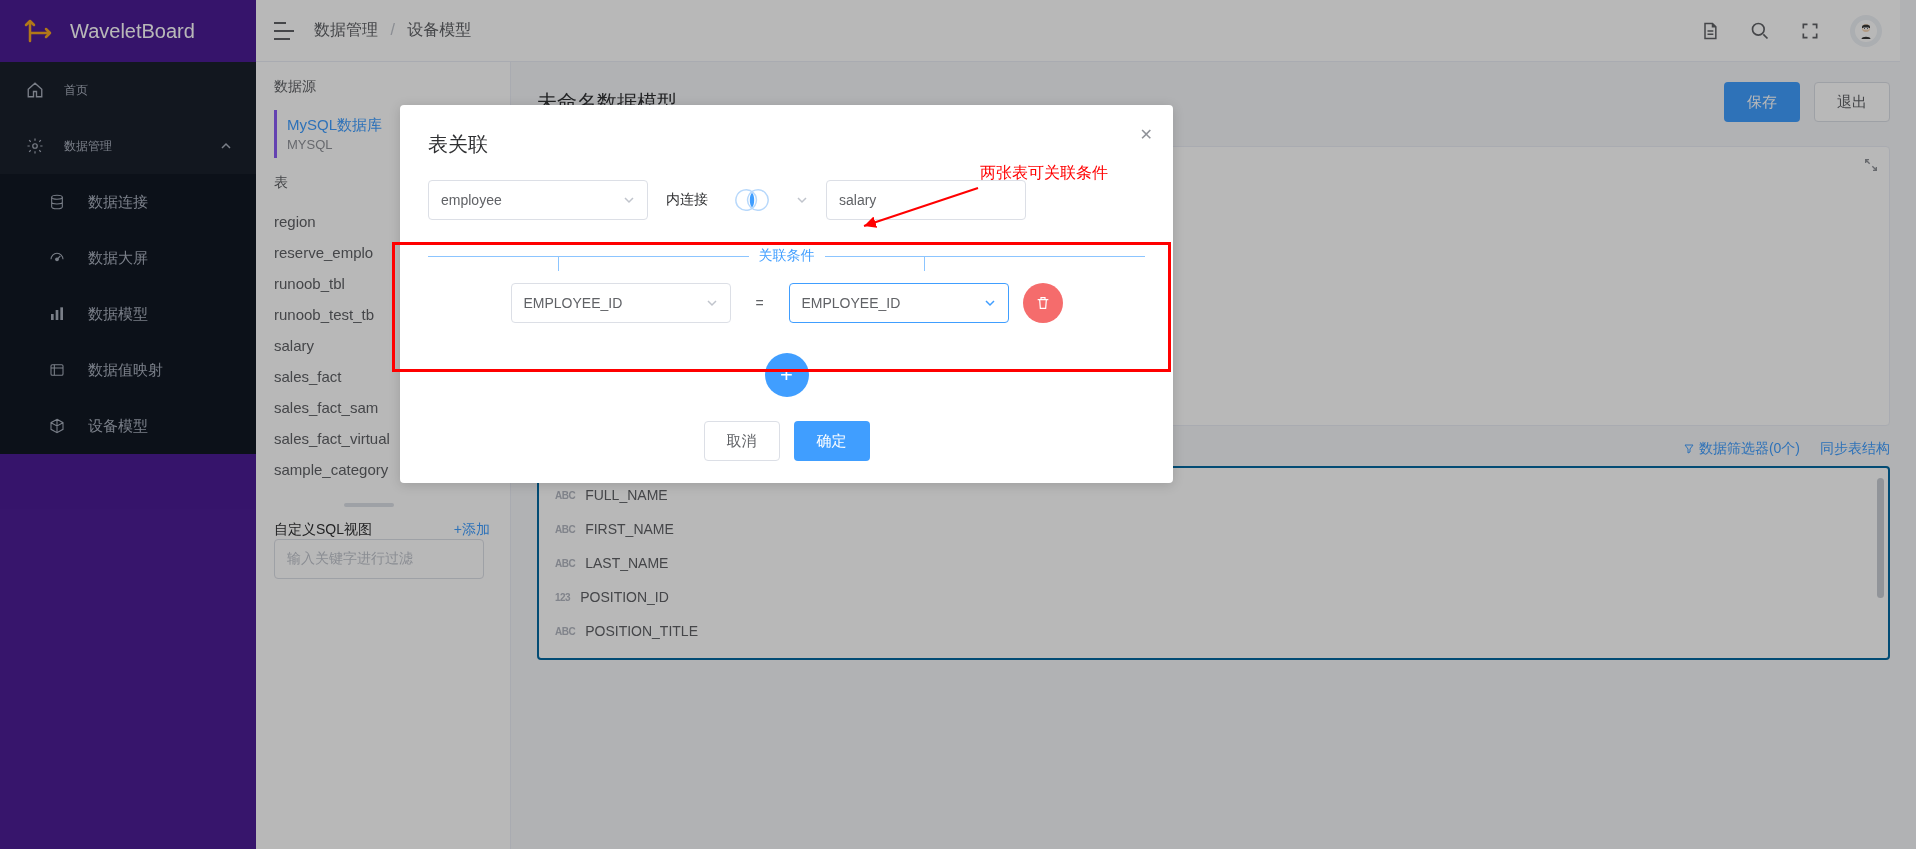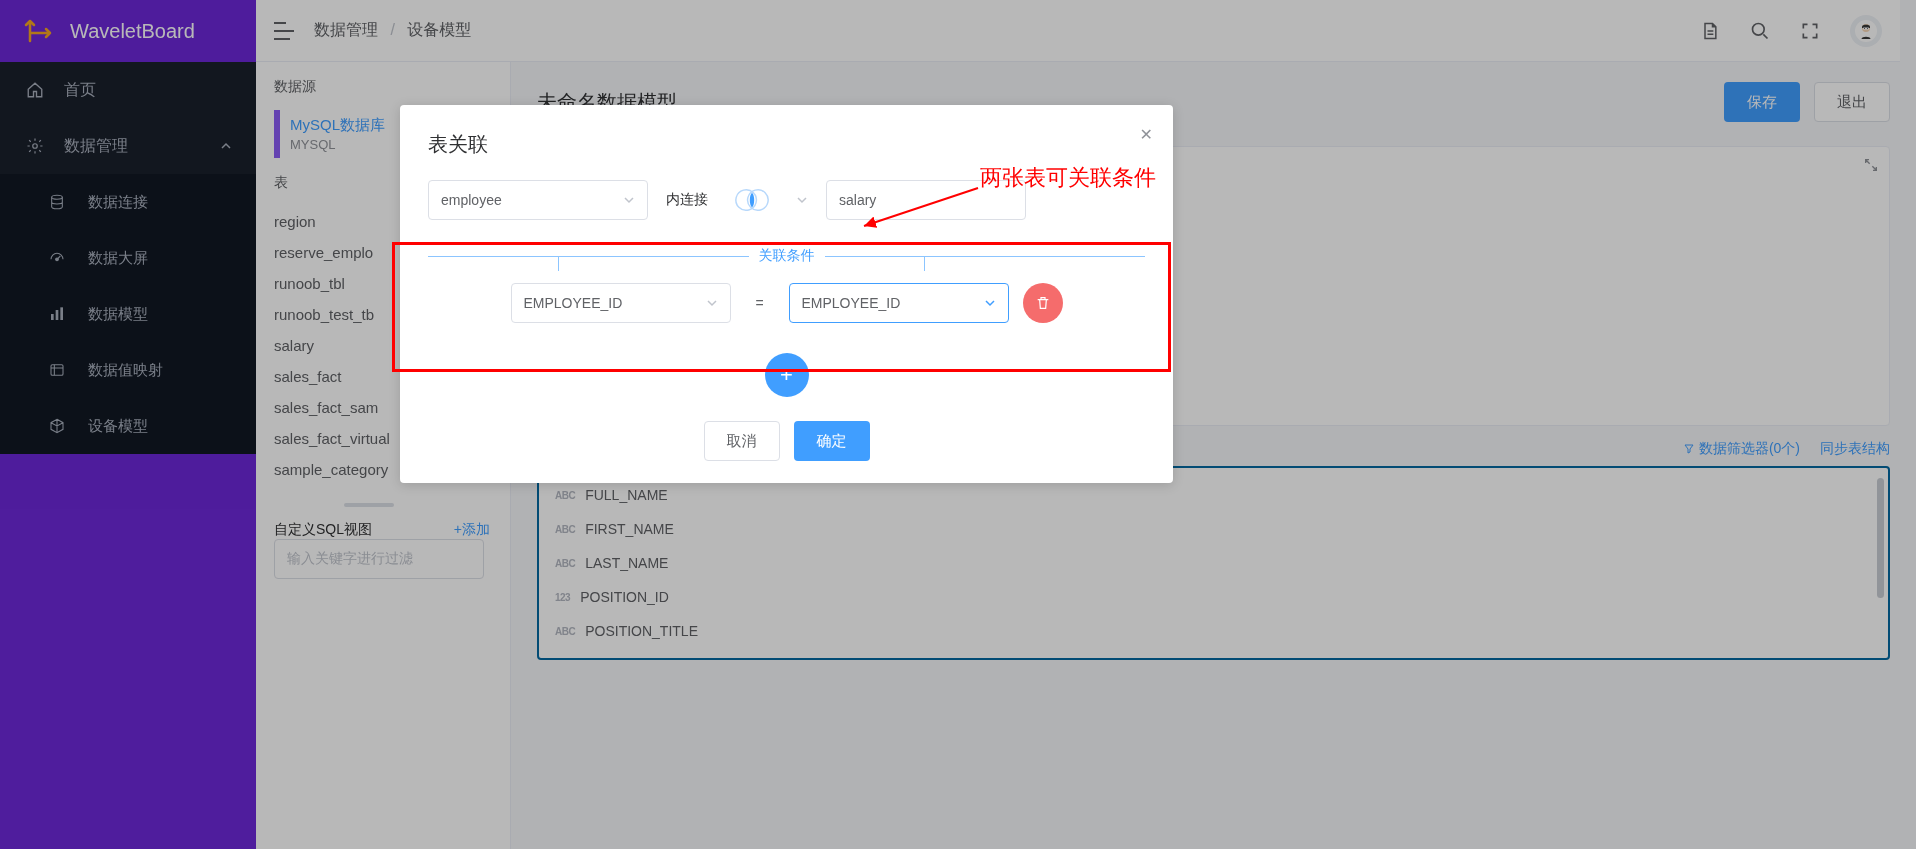--- a/index.html
+++ b/index.html
@@ -1,39 +1,39 @@
 <!DOCTYPE html>
 <html><head>
 <meta charset="utf-8">
 <style>
 * { box-sizing: border-box; margin: 0; padding: 0; }
 body { font-family: "Helvetica Neue", Arial, "PingFang SC", "Microsoft YaHei", sans-serif; font-size: 14px; color: #303133; overflow: hidden; width: 1916px; height: 849px; background: #f5f7fa; position: relative; }
 
 
-.sidebar { position: absolute; left: 0; top: 0; width: 256px; height: 849px; background: #6d28d9; color: #a9b0bd; }
+.sidebar { position: absolute; left: 0; top: 0; width: 256px; height: 849px; background: #4c1d95; color: #a9b0bd; }
 .brand { height: 62px; display: flex; align-items: center; gap: 14px; padding-left: 24px; color: #fff; font-size: 20px; font-weight: 500; }
 .brand svg { width: 32px; height: 32px; }
-.menu-item { display: flex; align-items: center; height: 56px; padding-left: 26px; gap: 20px; font-size: 16px; cursor: pointer; background: #252d3d; }
+.menu-item { display: flex; align-items: center; height: 56px; padding-left: 26px; gap: 20px; font-size: 12px; cursor: pointer; background: #252d3d; }
 .menu-item.top { background: #1a202c; }
 .menu-item .chev { margin-left: auto; margin-right: 24px; }
 .submenu-item { display: flex; align-items: center; height: 56px; padding-left: 48px; gap: 22px; font-size: 15px; cursor: pointer; background: #111823; color: #a9b0bd; }
 .icon16 { width: 18px; height: 18px; display: inline-flex; align-items: center; justify-content: center; color: #a9b0bd; }
 
 
 .topbar { position: absolute; left: 256px; top: 0; right: 16px; height: 62px; background: #fff; display: flex; align-items: center; padding: 0 18px; border-bottom: 1px solid #ebeef5; }
 .topbar .crumbs { margin-left: 20px; color: #606266; font-size: 16px; }
 .topbar .crumbs .sep { margin: 0 8px; color: #c0c4cc; }
 .topbar .right { margin-left: auto; display: flex; align-items: center; gap: 30px; }
 .avatar-wrap { width: 32px; height: 32px; border-radius: 50%; background: #eef1f6; display: flex; align-items: center; justify-content: center; }
 .avatar-wrap svg { width: 24px; height: 24px; }
 
 
 .panel { position: absolute; left: 256px; top: 62px; width: 255px; bottom: 0; background: #fff; border-right: 1px solid #ebeef5; padding: 16px 0 16px 18px; }
 .panel h4 { font-weight: normal; color: #606266; margin-bottom: 14px; }
-.ds-block { border-left: 6px solid #8b5cf6; padding: 6px 0 6px 10px; margin-bottom: 16px; }
+.ds-block { border-left: 3px solid #8b5cf6; padding: 6px 0 6px 10px; margin-bottom: 16px; }
 .ds-name { color: #409eff; font-size: 15px; }
 .ds-type { color: #909399; font-size: 13px; margin-top: 2px; }
 .tbl-list div { color: #606266; padding: 7px 0; font-size: 15px; cursor: pointer; }
 .resize-hint { width: 50px; height: 4px; background: #dcdfe6; border-radius: 2px; margin: 18px 0 14px 70px; }
 .sql-row { display: flex; align-items: center; justify-content: space-between; padding-right: 20px; }
 .add-link { color: #409eff; cursor: pointer; }
 .filter-input { width: 210px; height: 40px; border: 1px solid #dcdfe6; border-radius: 4px; padding: 0 12px; color: #c0c4cc; font-size: 14px; display: flex; align-items: center; }
 
 .main { position: absolute; left: 511px; right: 0; top: 62px; bottom: 0; background: #f5f7fa; padding: 20px 26px; }
 .title-row { display: flex; align-items: center; margin-bottom: 24px; }
@@ -67,21 +67,21 @@
 .fieldset::before, .fieldset::after { content: ""; position: absolute; top: 0; width: 1px; height: 14px; background: #8cc5ff; }
 .fieldset::before { left: 130px; }
 .fieldset::after { right: 220px; }
 .legend { position: absolute; top: -10px; left: 50%; transform: translateX(-50%); background: #fff; padding: 0 10px; color: #409eff; font-size: 14px; }
 .cond-row { display: flex; align-items: center; gap: 14px; justify-content: center; }
 .eq { width: 30px; text-align: center; color: #606266; }
 .del-btn { width: 40px; height: 40px; background: #f56c6c; border-radius: 50%; display: flex; align-items: center; justify-content: center; color: #fff; cursor: pointer; }
 .add-circle { width: 44px; height: 44px; border-radius: 50%; background: #409eff; color: #fff; display: flex; align-items: center; justify-content: center; font-size: 22px; margin: 30px auto 0; cursor: pointer; }
 .dlg-foot { display: flex; justify-content: center; gap: 14px; margin-top: 24px; }
 
-.annot { position: absolute; color: #ff0000; font-size: 22px; pointer-events: none; z-index: 50; }
+.annot { position: absolute; color: #ff0000; font-size: 16px; pointer-events: none; z-index: 50; }
 .arrow-svg { position: absolute; pointer-events: none; z-index: 50; }
 .hilite { position: absolute; border: 3px solid #ff0000; pointer-events: none; z-index: 50; }
 
 .hamb { display: inline-flex; width: 20px; height: 18px; flex-direction: column; justify-content: space-between; cursor: pointer; }
 .hamb span { height: 2px; background: #606266; }
 .hamb span:nth-child(1){ width: 60%; }
 .hamb span:nth-child(2){ width: 100%; }
 .hamb span:nth-child(3){ width: 80%; }
 svg { display: block; }
 </style>

